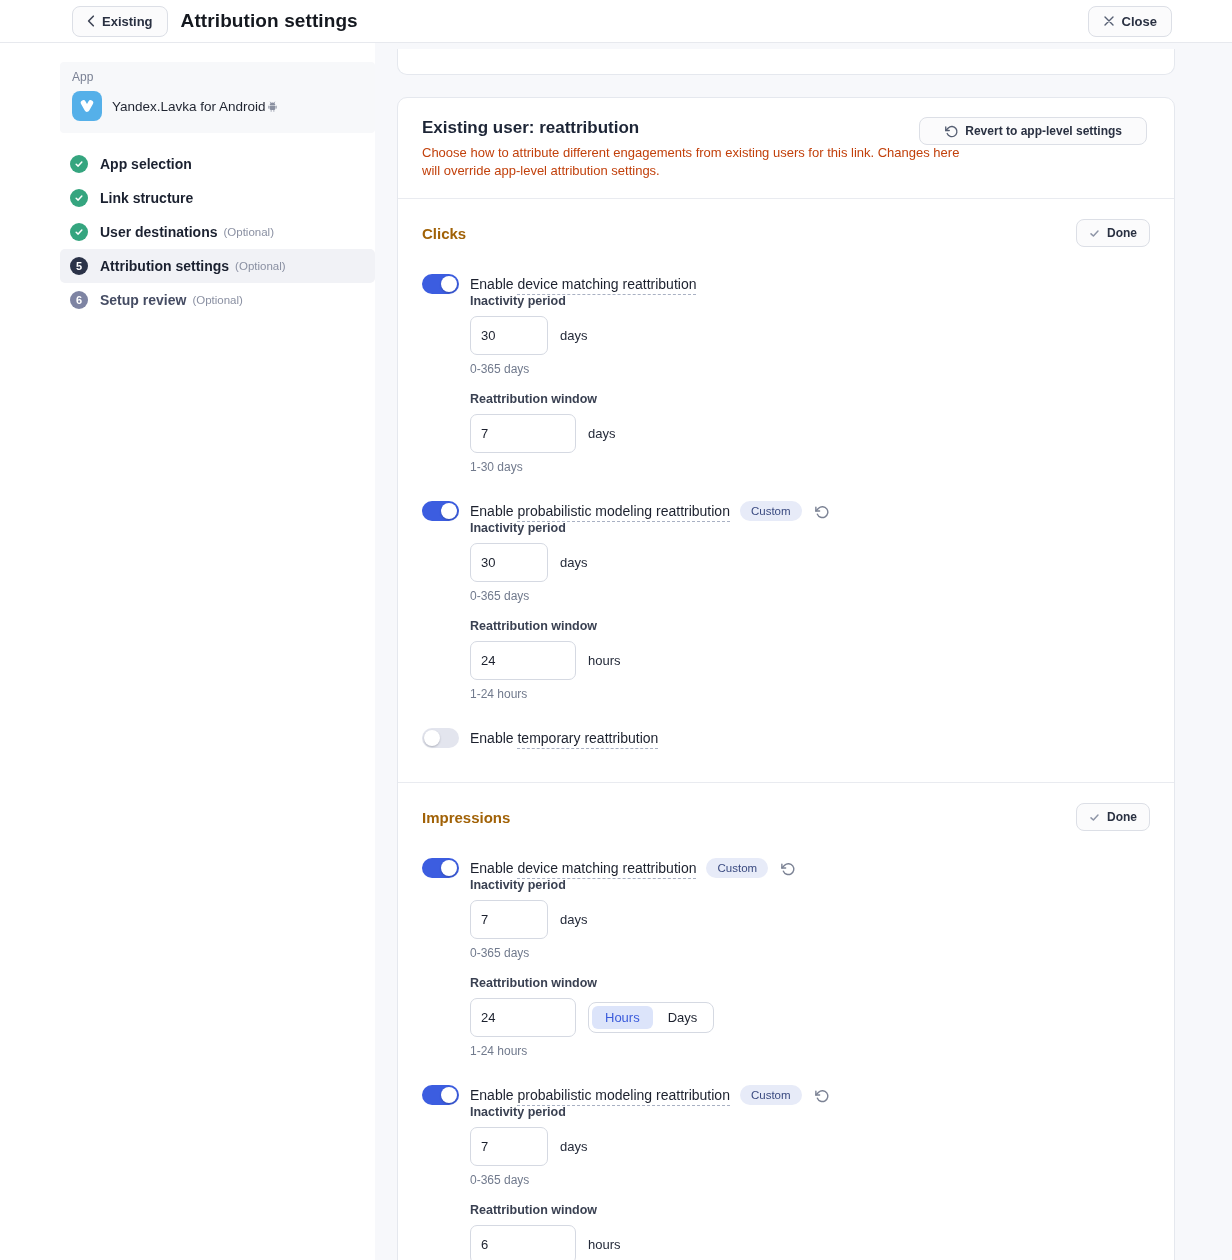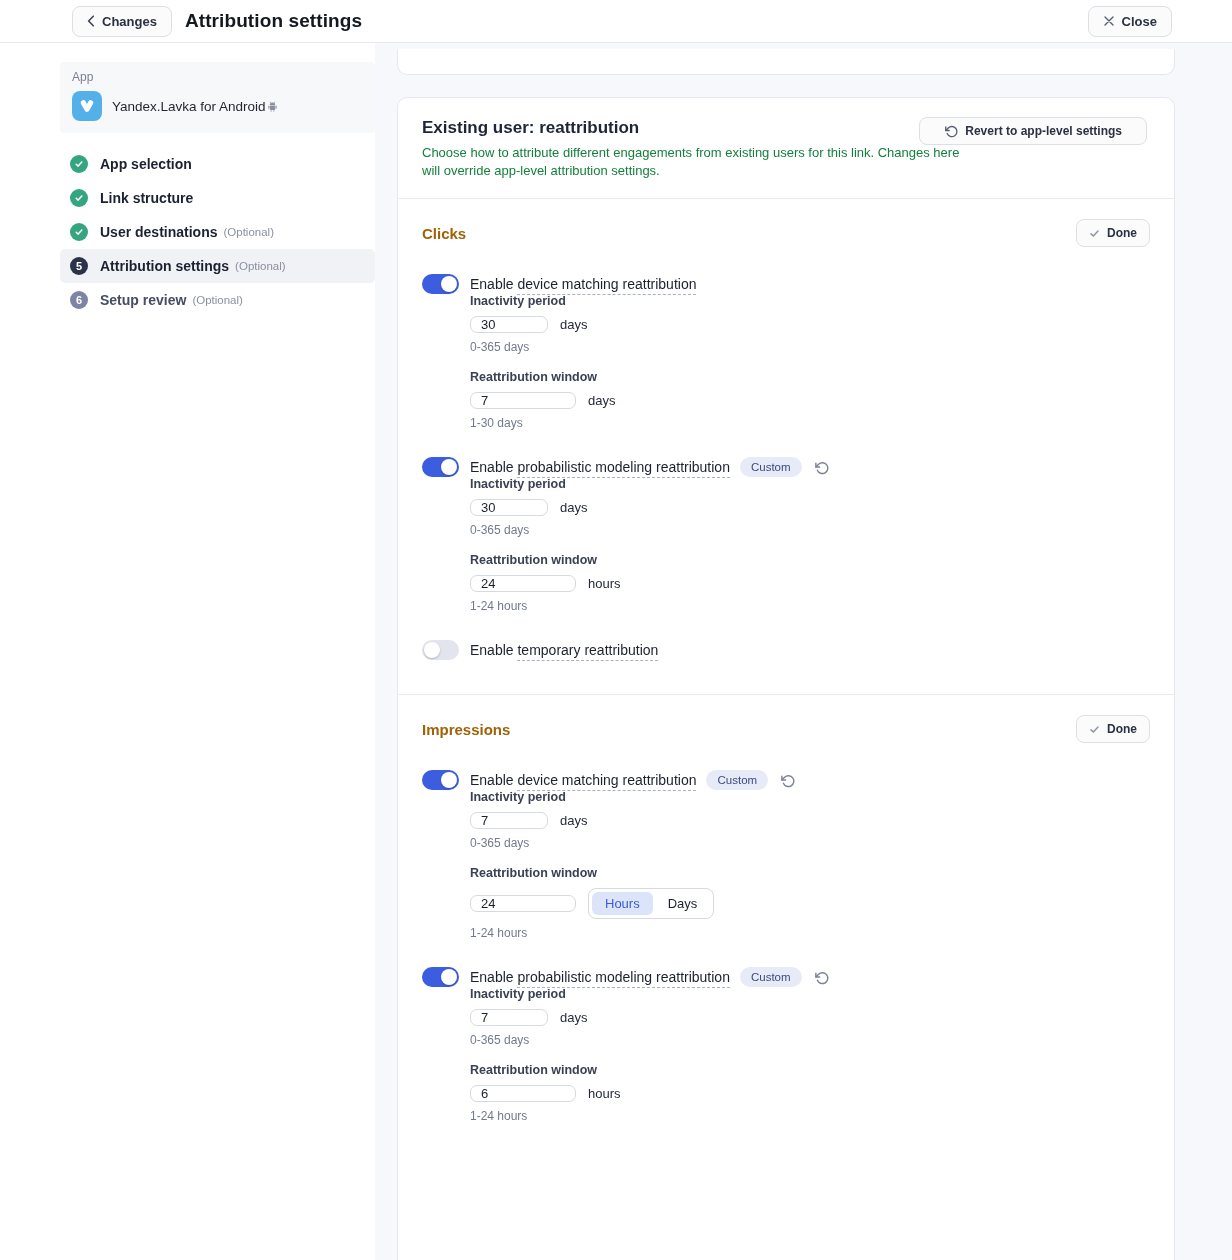--- a/index.html
+++ b/index.html
@@ -40,21 +40,21 @@
 
   
   .main-area { flex:1; background:#f7f8fb; padding:6px 57px 0 22px; overflow:hidden; }
   .partial-card { height:26px; background:#fff; border:1px solid #e5e8ee; border-top:none;
     border-radius:0 0 10px 10px; }
   .main-card { margin-top:22px; background:#fff; border:1px solid #e5e8ee;
     border-radius:10px; min-height:1200px; }
 
   .card-header { padding:20px 24px 18px; position:relative; }
   .card-title { font-size:17px; font-weight:700; color:#1d2536; }
-  .card-desc { font-size:13px; line-height:1.4; color:#15803d; margin-top:6px; max-width:545px; }
+  .card-desc { font-size:13px; line-height:1.4; color:#c2410c; margin-top:6px; max-width:545px; }
   .btn-revert { position:absolute; top:19px; right:27px; padding:6px 24px; font-size:12px; }
 
   .section { border-top:1px solid #e9ebf0; padding:20px 24px 34px; }
   .section-head { display:flex; align-items:center; justify-content:space-between; }
   .section-title { font-size:15px; font-weight:800; color:#a16207; }
   .btn-done { padding:6px 12px; font-size:12px; }
 
   .toggle-row { display:flex; align-items:center; margin-top:27px; }
   .toggle { width:37px; height:20px; border-radius:10px; position:relative; cursor:pointer; flex-shrink:0; }
   .toggle.on { background:#3c5de0; }
@@ -66,21 +66,21 @@
   .toggle-label { font-size:14px; color:#1c212e; margin-left:11px; }
   .term { border-bottom:1.5px dashed #a9b1c3; padding-bottom:2px; cursor:help; }
   .badge { background:#e7ebf8; color:#3a4a80; font-size:11.5px; padding:4px 11px;
     border-radius:11px; margin-left:10px; white-space:nowrap; }
   .revert-icon { margin-left:12px; display:inline-flex; cursor:pointer; }
 
   .fields { margin-left:48px; }
   .field + .field { margin-top:16px; }
   .field-label { font-size:12.5px; font-weight:700; color:#3a4152; }
   .input-row { display:flex; align-items:center; gap:12px; margin-top:8px; }
-  .num-input { height:17px; border:1px solid #d5d9e2; border-radius:7px; padding:0 10px;
+  .num-input { height:39px; border:1px solid #d5d9e2; border-radius:7px; padding:0 10px;
     font-size:13px; color:#1c212e; font-family:inherit; outline:none; background:#fff; }
   .w-narrow { width:78px; }
   .w-wide { width:106px; }
   .unit { font-size:13px; color:#252b3a; }
   .hint { font-size:12px; color:#717a8d; margin-top:7px; }
 
   .segmented { display:inline-flex; border:1px solid #d5d9e2; border-radius:8px; padding:3px;
     gap:2px; background:#fff; }
   .seg { padding:4px 13px; font-size:13px; border-radius:6px; color:#1c212e; cursor:pointer; }
   .seg.selected { background:#dce4fa; color:#3b5bdb; }
@@ -88,21 +88,21 @@
 </head>
 <body>
 
 <div class="topbar">
   <button class="btn btn-previous">
     <span style="display:inline-flex">
       <svg width="8" height="12" viewBox="0 0 8 12" fill="none">
           <path d="M6.3 1.2 L1.6 6 L6.3 10.8" stroke="#3e4556" stroke-width="1.6" stroke-linecap="round" stroke-linejoin="round"></path>
         </svg>
     </span>
-    <span>Changes</span>
+    <span>Existing</span>
   </button>
   <div class="topbar-title">Attribution settings</div>
   <button class="btn btn-close">
     <span style="display:inline-flex">
       <svg width="12" height="12" viewBox="0 0 12 12">
           <path d="M2 2 L10 10 M10 2 L2 10" stroke="#565f73" stroke-width="1.4" stroke-linecap="round"></path>
         </svg>
     </span>
     <span>Close</span>
   </button>

